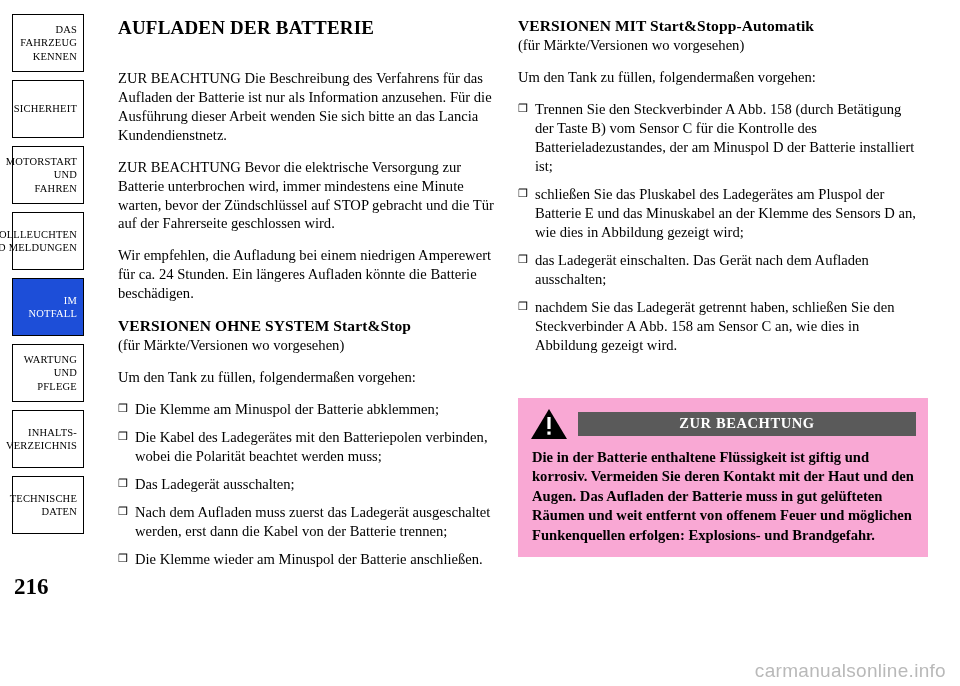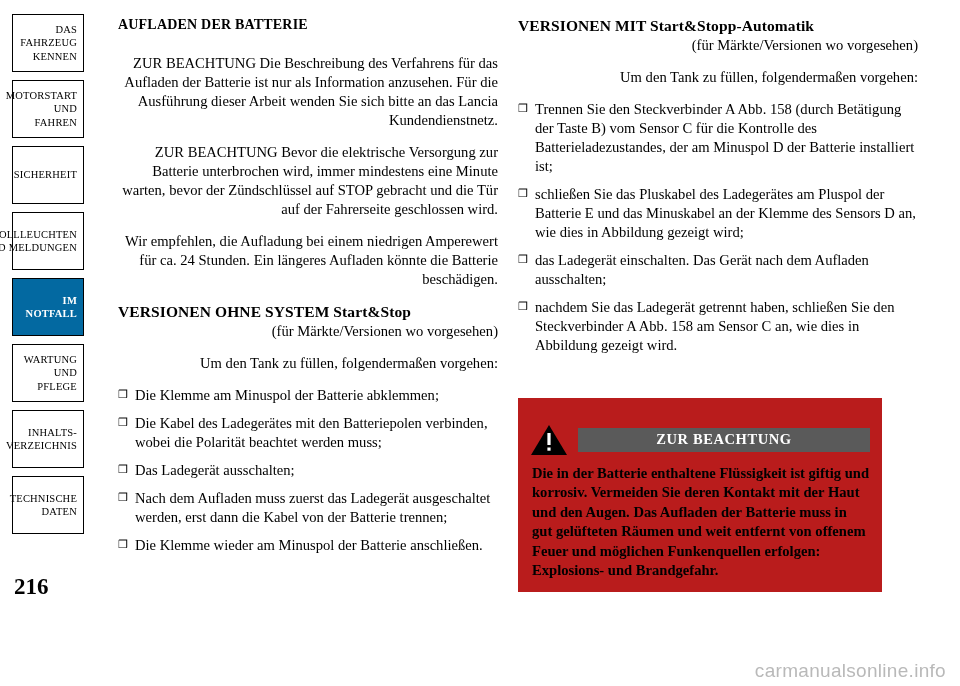--- a/index.html
+++ b/index.html
@@ -30,24 +30,23 @@
     justify-content: flex-end;
     padding: 0 6px;
     text-align: right;
     font-size: 10.5px;
     line-height: 1.25;
     letter-spacing: 0.2px;
     color: #000;
     background: #fff;
   }
   .side-tab.active {
-    background: #0369a1;
+    background: #1d4ed8;
     color: #fff;
     border-color: #000;
-    font-weight: bold;
   }
   .page-number {
     margin-top: 32px;
     font-size: 23px;
     font-weight: bold;
     font-family: "Liberation Serif", serif;
     text-align: left;
     padding-left: 2px;
   }
 
@@ -55,34 +54,34 @@
   .col {
     position: absolute;
     top: 16px;
     font-size: 14.6px;
     line-height: 1.30;
   }
   .col-left { left: 118px; width: 380px; }
   .col-right { left: 518px; width: 400px; }
 
   h1.doc-title {
-    font-size: 14px;
-    font-weight: bold;
-    margin: 0 0 20px 0;
+    font-size: 19px;
+    font-weight: bold;
+    margin: 0 0 28px 0;
     letter-spacing: 0.2px;
   }
   h2.sec-title {
     font-size: 15.5px;
     font-weight: bold;
     margin: 0;
     letter-spacing: 0.1px;
   }
   p.para {
     margin: 0 0 13px 0;
-    text-align: right;
+    text-align: left;
   }
   .sub-note { margin: 0 0 12px 0; }
 
   ul.bullets {
     list-style: none;
     margin: 0 0 4px 0;
     padding: 0;
   }
   ul.bullets li {
     position: relative;
@@ -94,23 +93,23 @@
     left: 0; top: 1px;
     font-size: 11px;
     line-height: 1.35;
   }
 
   
   .warning-box {
     position: absolute;
     left: 518px;
     top: 398px;
-    width: 364px;
-    background: #b91c1c;
-    padding: 26px 12px 12px 12px;
+    width: 410px;
+    background: #f9a8d4;
+    padding: 10px 12px 12px 12px;
   }
   .warn-head {
     display: flex;
     align-items: center;
     gap: 10px;
     margin-bottom: 8px;
   }
   .warn-tri {
     width: 38px; height: 32px;
     flex: 0 0 38px;
@@ -145,24 +144,24 @@
   }
 </style>
 </head>
 <body>
 
 <div class="sidebar">
   <div class="side-tab">
       <span>DAS FAHRZEUG<br>KENNEN</span>
     </div>
   <div class="side-tab">
+      <span>SICHERHEIT</span>
+    </div>
+  <div class="side-tab">
       <span>MOTORSTART UND<br>FAHREN</span>
-    </div>
-  <div class="side-tab">
-      <span>SICHERHEIT</span>
     </div>
   <div class="side-tab">
       <span>KONTROLLLEUCHTEN<br>UND MELDUNGEN</span>
     </div>
   <div class="side-tab active">
       <span>IM NOTFALL</span>
     </div>
   <div class="side-tab">
       <span>WARTUNG UND<br>PFLEGE</span>
     </div>

